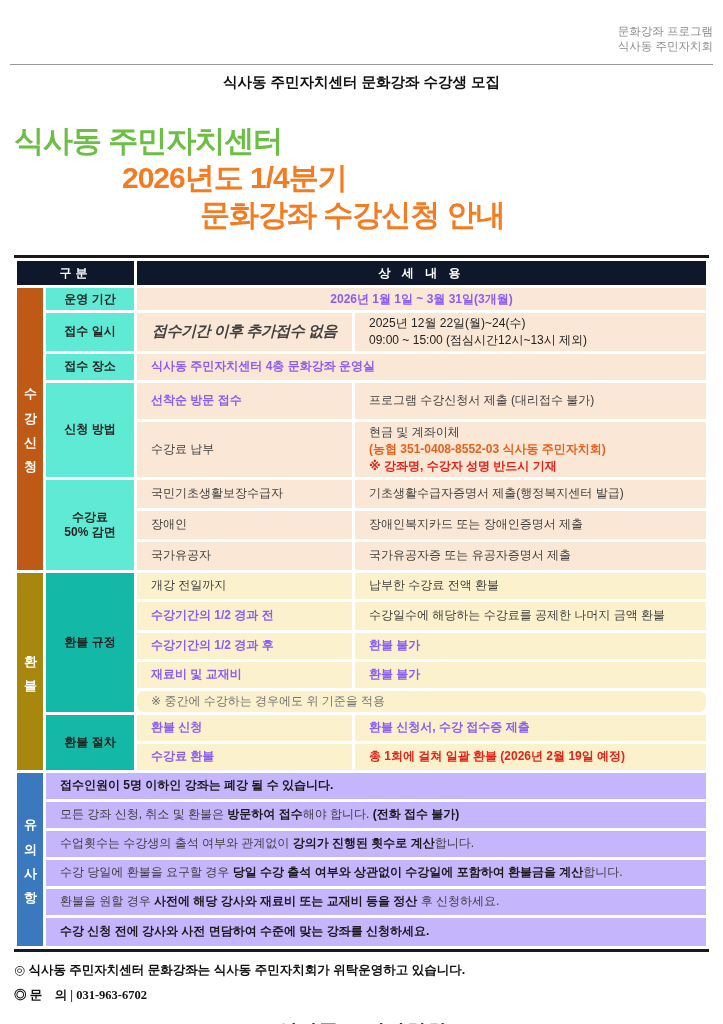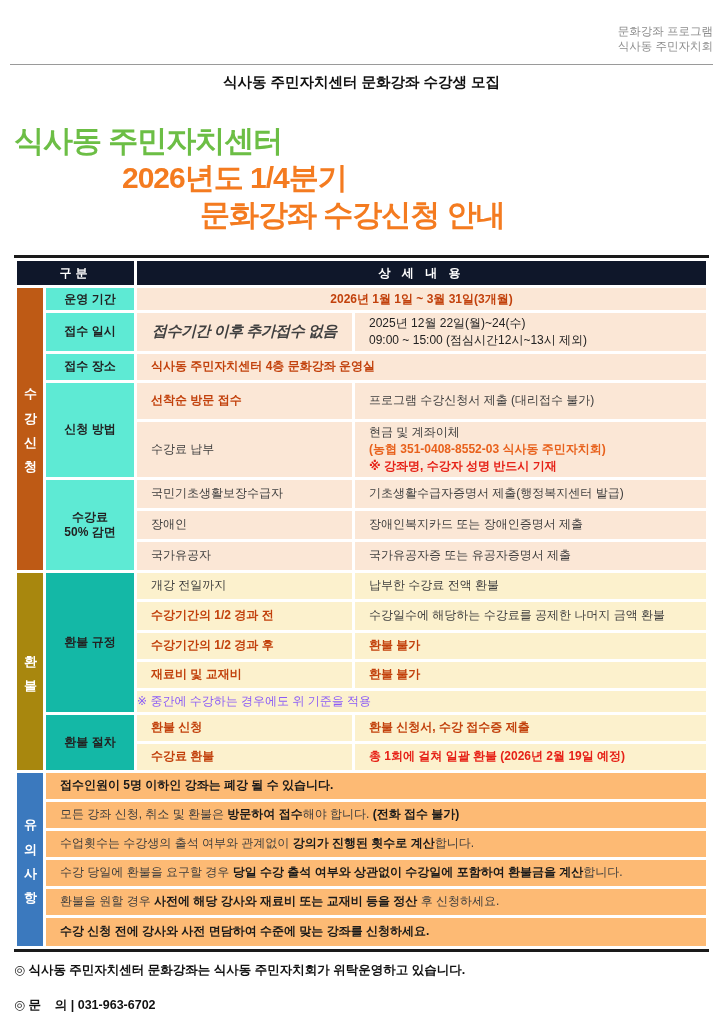--- a/index.html
+++ b/index.html
@@ -62,43 +62,43 @@
   .vbar.gold{background:#A8870E;}
   .vbar.blue{background:#3B79BE;}
 
   .lbl{
     background:#5eead4;font-weight:bold;text-align:center;color:#222;
     line-height:1.25;
   }
   .peach{background:#FBE7D6;}
   .yellow{background:#FCF1CD;}
   .ylbl{background:#14b8a6;font-weight:bold;text-align:center;color:#222;}
-  .bluerow{background:#fdba74;color:#8a8a8a;}
+  .bluerow{background:#c4b5fd;color:#8a8a8a;}
   .bluerow .seg-b{font-weight:bold;color:#1a1a1a;}
 
   .cell{padding-left:14px;color:#3d3d3d;}
-  .cell.bold{color:#c2410c;}
+  .cell.bold{color:#8b5cf6;}
   .center{text-align:center;padding-left:0;}
   .bold{font-weight:bold;}
 
   .red-warn{color:#404040;font-weight:bold;font-size:15px;text-align:center;letter-spacing:-0.5px;font-style:italic;}
   .date-cell{font-weight:normal;color:#222;line-height:1.4;}
   .pay-line1{color:#3d3d3d;}
   .pay-line2{color:#E8611C;font-weight:bold;}
   .pay-line3{color:#E62117;font-weight:bold;}
-  .note-orange{color:#8b5cf6;}
+  .note-orange{color:#737373;padding-left:14px;border-radius:7px;}
   .red-txt{color:#E62117;font-weight:bold;}
 
   tr.h22{height:22px;} tr.h26{height:26px;} tr.h28{height:28px;}
   tr.h36{height:36px;} tr.h48{height:32px;}
   tr.h18{height:18px;}
 
   
   .foot-note{margin:10px 0 0 14px;font-weight:bold;font-size:12.5px;color:#111;}
-  .foot-note.pre{white-space:pre;margin-top:18px;}
+  .foot-note.pre{white-space:pre;margin-top:8px;font-family:Liberation Serif, serif;}
   .foot-org{
     text-align:center;font-weight:bold;font-size:21px;color:#1F2E7E;
     margin-top:14px;letter-spacing:-0.5px;
   }
 </style>
 </head>
 <body>
 
 <div class="page">
 

